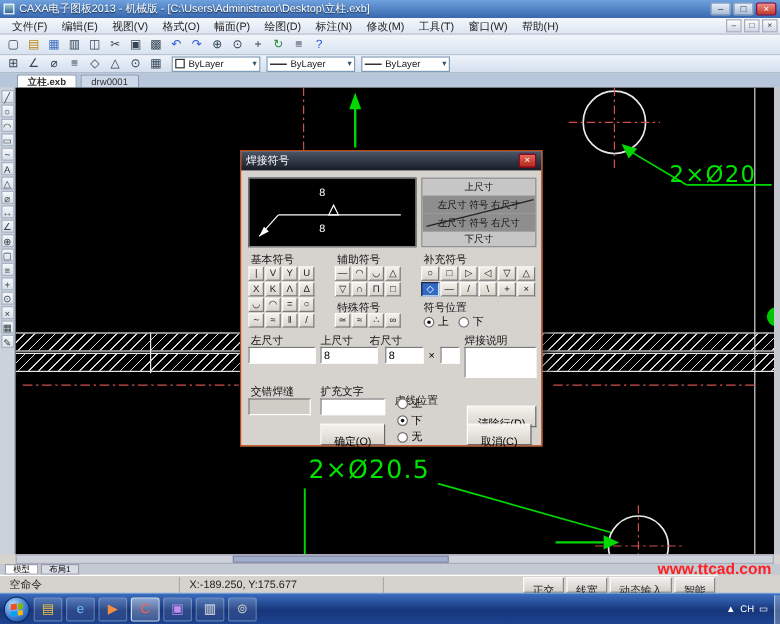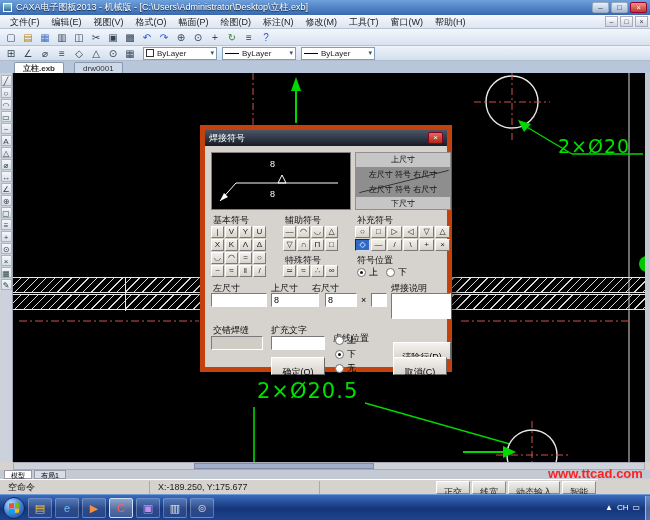--- a/index.html
+++ b/index.html
@@ -58,21 +58,21 @@
     border-top:1px solid #e8e8e8; border-bottom:1px solid #e8e8e8; }
   .hatch-divider { position:absolute; width:1px; background:#e8e8e8; }
   .dim-text { position:absolute; color:#00e400; font-family:"DejaVu Sans",sans-serif; letter-spacing:1px; white-space:nowrap; }
   .dim-top-right { left:545px; top:62px; font-size:19px; }
   .dim-bottom { left:244px; top:306px; font-size:21px; }
 
   .right-edge { position:absolute; left:645px; top:73px; width:5px; height:389px; background:#c4c8d0; }
 
   
   .dialog { position:absolute; left:200px; top:125px; width:252px; height:247px; background:#d6d3ce;
-    border:5px solid #c2410c; box-shadow:3px 4px 10px rgba(0,0,0,.65); z-index:20; }
+    border:1px solid #c2410c; box-shadow:3px 4px 10px rgba(0,0,0,.65); z-index:20; }
   .dlg-title { height:16px; background:linear-gradient(#4a5668,#171c26); color:#fff; display:flex;
     align-items:center; padding:0 4px; font-size:9px; }
   .dlg-title .t { flex:1; }
   .dlg-close { width:15px; height:12px; background:linear-gradient(#e86858,#b02818); border:1px solid #802; border-radius:2px;
     color:#fff; font-size:8px; line-height:10px; text-align:center; }
   .dlg-body { position:relative; width:250px; height:229px; }
   .dlg-body .lab { position:absolute; font-size:9px; color:#111; white-space:nowrap; }
 
   .dlg-preview { position:absolute; left:6px; top:6px; width:140px; height:58px; background:#000;
     border:1px solid #808080; }
@@ -220,21 +220,21 @@
     <span class="arrow">▾</span>
   </div>
   <div class="combo">
     <span class="line-sample"></span>
     <span class="label">ByLayer</span>
     <span class="arrow">▾</span>
   </div>
 </div>
 
 <div class="tabbar">
-  <div style="display:flex;gap:10px;align-items:flex-end;">
+  <div style="display:flex;gap:3px;align-items:flex-end;">
       <div class="doc-tab active">立柱.exb</div>
       <div class="doc-tab">drw0001</div>
     </div>
 </div>
 
 <div class="left-toolbar">
   <div style="display:flex;flex-direction:column;gap:1px;">
       <div class="lt-icon">╱</div>
       <div class="lt-icon">○</div>
       <div class="lt-icon">◠</div>

